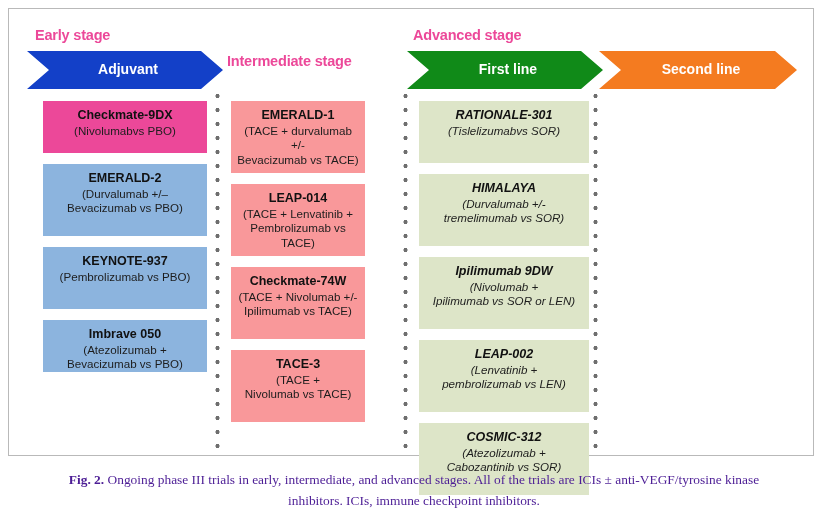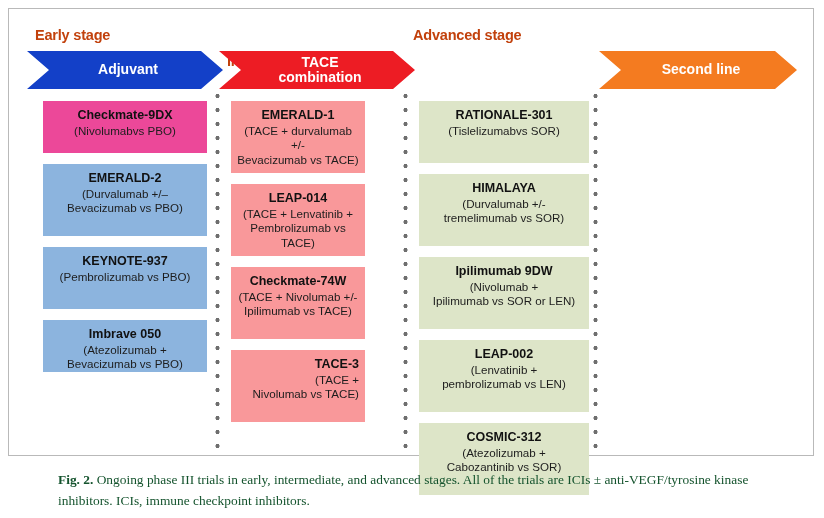--- a/index.html
+++ b/index.html
@@ -31,21 +31,21 @@
     border: 1px solid #b9b9b9;
     background: #ffffff;
     box-sizing: border-box;
   }
 
   
   .stage-label {
     position: absolute;
     font-size: 14.5px;
     font-weight: bold;
-    color: #c2410c;
+    color: #ec4899;
     white-space: nowrap;
     letter-spacing: -0.2px;
   }
 
   
   .arrow {
     position: absolute;
     height: 38px;
     display: flex;
     align-items: center;
@@ -103,22 +103,22 @@
 
   
   .caption {
     position: absolute;
     left: 58px;
     top: 470px;
     width: 712px;
     font-family: "Liberation Serif", serif;
     font-size: 13.4px;
     line-height: 1.55;
-    color: #14532d;
-    text-align: left;
+    color: #4c1d95;
+    text-align: center;
   }
   .caption .fig-num {
     font-weight: bold;
   }
 </style>
 </head>
 <body>
 
 <div class="figure-wrap">
 
@@ -129,27 +129,26 @@
     <div class="stage-label" style="left:218px; top:32px;margin-top:12px;">Intermediate stage</div>
 
     <div class="stage-label" style="left:404px; top:18px;">Advanced stage</div>
 
     <div class="arrow" style="left:18px; top:42px; width:196px; background:#1340C8;">
       <div>
         <span>Adjuvant</span>
       </div>
     </div>
 
-    <div class="arrow" style="left:210px; top:42px; width:196px; background:#ED1C24;">
+
+    <div class="arrow" style="left:398px; top:42px; width:196px; background:#108A18;">
       <div>
-        <span>TACE</span>
-        <span>combination</span>
-      </div>
-    </div>
-
+        <span>First line</span>
+      </div>
+    </div>
 
     <div class="arrow" style="left:590px; top:42px; width:198px; background:#F47B20;">
       <div>
         <span>Second line</span>
       </div>
     </div>
 
     <div class="dotted-sep" style="left:206px; top:80px; height:362px;"></div>
     <div class="dotted-sep" style="left:394px; top:80px; height:362px;"></div>
     <div class="dotted-sep" style="left:584px; top:80px; height:362px;"></div>
@@ -187,27 +186,27 @@
       <div class="trial-card" style="background:#F9989A; height:72px;">
         <span class="trial-name">LEAP-014</span>
         <span class="trial-detail">(TACE + Lenvatinib +<br>Pembrolizumab vs TACE)</span>
       </div>
 
       <div class="trial-card" style="background:#F9989A; height:72px;">
         <span class="trial-name">Checkmate-74W</span>
         <span class="trial-detail">(TACE + Nivolumab +/-<br>Ipilimumab vs TACE)</span>
       </div>
 
-      <div class="trial-card" style="background:#F9989A; height:72px;text-align:right;">
+      <div class="trial-card" style="background:#F9989A; height:72px;">
         <span class="trial-name">TACE-3</span>
         <span class="trial-detail">(TACE +<br>Nivolumab vs TACE)</span>
       </div>
     </div>
 
-    <div class="col" style="left:410px; width:170px;">
+    <div class="col" style="left:410px; width:170px;font-style:italic;">
 
       <div class="trial-card" style="background:#DDE5C8; height:62px;">
         <span class="trial-name">RATIONALE-301</span>
         <span class="trial-detail">(Tislelizumabvs SOR)</span>
       </div>
 
       <div class="trial-card" style="background:#DDE5C8; height:72px;">
         <span class="trial-name">HIMALAYA</span>
         <span class="trial-detail">(Durvalumab +/-<br>tremelimumab vs SOR)</span>
       </div>

